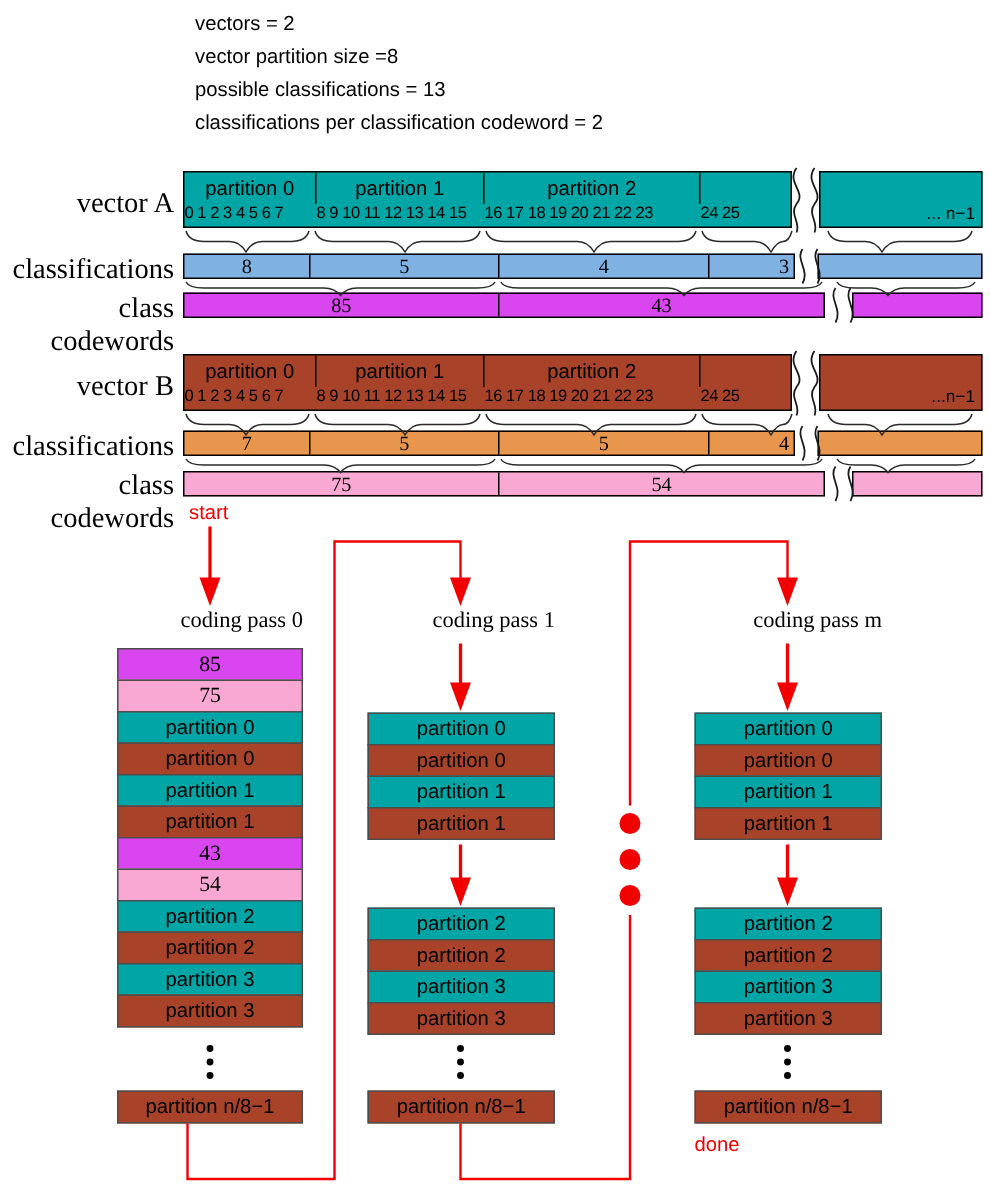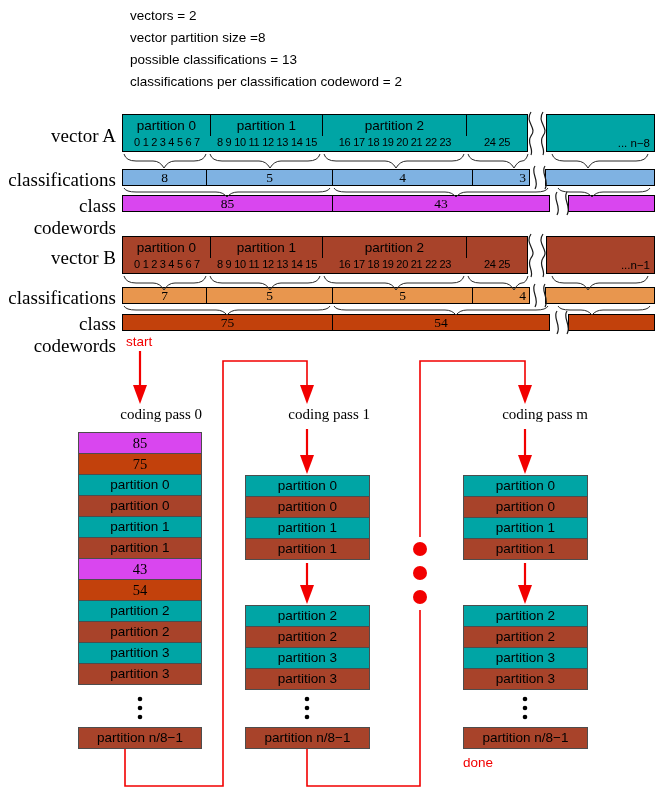--- a/index.html
+++ b/index.html
@@ -15,26 +15,26 @@
   .sidelbl{width:116px;text-align:right;font-size:19px;font-family:"Liberation Serif","DejaVu Serif",serif}
 
   
   .seg{position:absolute;top:0;bottom:0;border:1px solid #000;box-sizing:border-box}
   .teal{background:#00a5a5}
   .brick{background:#a8432a}
   .lblrow{display:flex;height:21px}
   .lblrow .cell{box-sizing:border-box;text-align:center;font-size:13.5px;padding-top:3px;white-space:nowrap;overflow:hidden}
   .lblrow .dv{border-right:1px solid #000}
   .numrow{display:flex;height:14px;font-size:11px;letter-spacing:-0.3px}
-  .numrow .cell{text-align:center;white-space:nowrap;overflow:hidden}
+  .numrow .cell{text-align:left;white-space:nowrap;overflow:hidden}
   .tailtxt{position:absolute;right:4px;bottom:2px;font-size:11.5px}
   .blue{background:#7fb2e2}
   .cyan{background:#d946ef}
   .orange{background:#e8964e}
-  .peach{background:#c2410c}
+  .peach{background:#f9a8d4}
   .valrow{display:flex;height:100%;font-family:"Liberation Serif","DejaVu Serif",serif;font-size:13.5px}
   .valrow .cell{box-sizing:border-box;text-align:center;line-height:15px;white-space:nowrap}
   .valrow .dv{border-right:1px solid #000}
   .valrow .rt{text-align:right;padding-right:3px}
 
   
   .passlbl{font-size:15px;font-family:"Liberation Serif","DejaVu Serif",serif;text-align:right}
   .stack{position:absolute}
   .prow{box-sizing:border-box;height:22px;margin-top:-1px;border:1px solid #4d4d4d;
         text-align:center;font-size:13.5px;line-height:20px;white-space:nowrap}
@@ -67,21 +67,21 @@
         <div class="cell" style="width:60px"></div>
       </div>
       <div class="numrow">
         <div class="cell" style="width:88px">0 1 2 3 4 5 6 7</div>
         <div class="cell" style="width:112px">8 9 10 11 12 13 14 15</div>
         <div class="cell" style="width:144px">16 17 18 19 20 21 22 23</div>
         <div class="cell" style="width:60px">24 25</div>
       </div>
     </div>
     <div class="seg teal" style="left:424px;width:109px">
-      <div class="tailtxt">... n−8</div>
+      <div class="tailtxt">... n−1</div>
     </div>
   </div>
 
   <div class="abs sidelbl" style="left:0;top:169px">classifications</div>
   <div class="abs" style="left:122px;top:169px;width:533px;height:17px">
     <div class="seg blue" style="left:0;width:408px">
       <div class="valrow">
         <div class="cell dv" style="width:84px">8</div>
         <div class="cell dv" style="width:126px">5</div>
         <div class="cell dv" style="width:140px">4</div>

